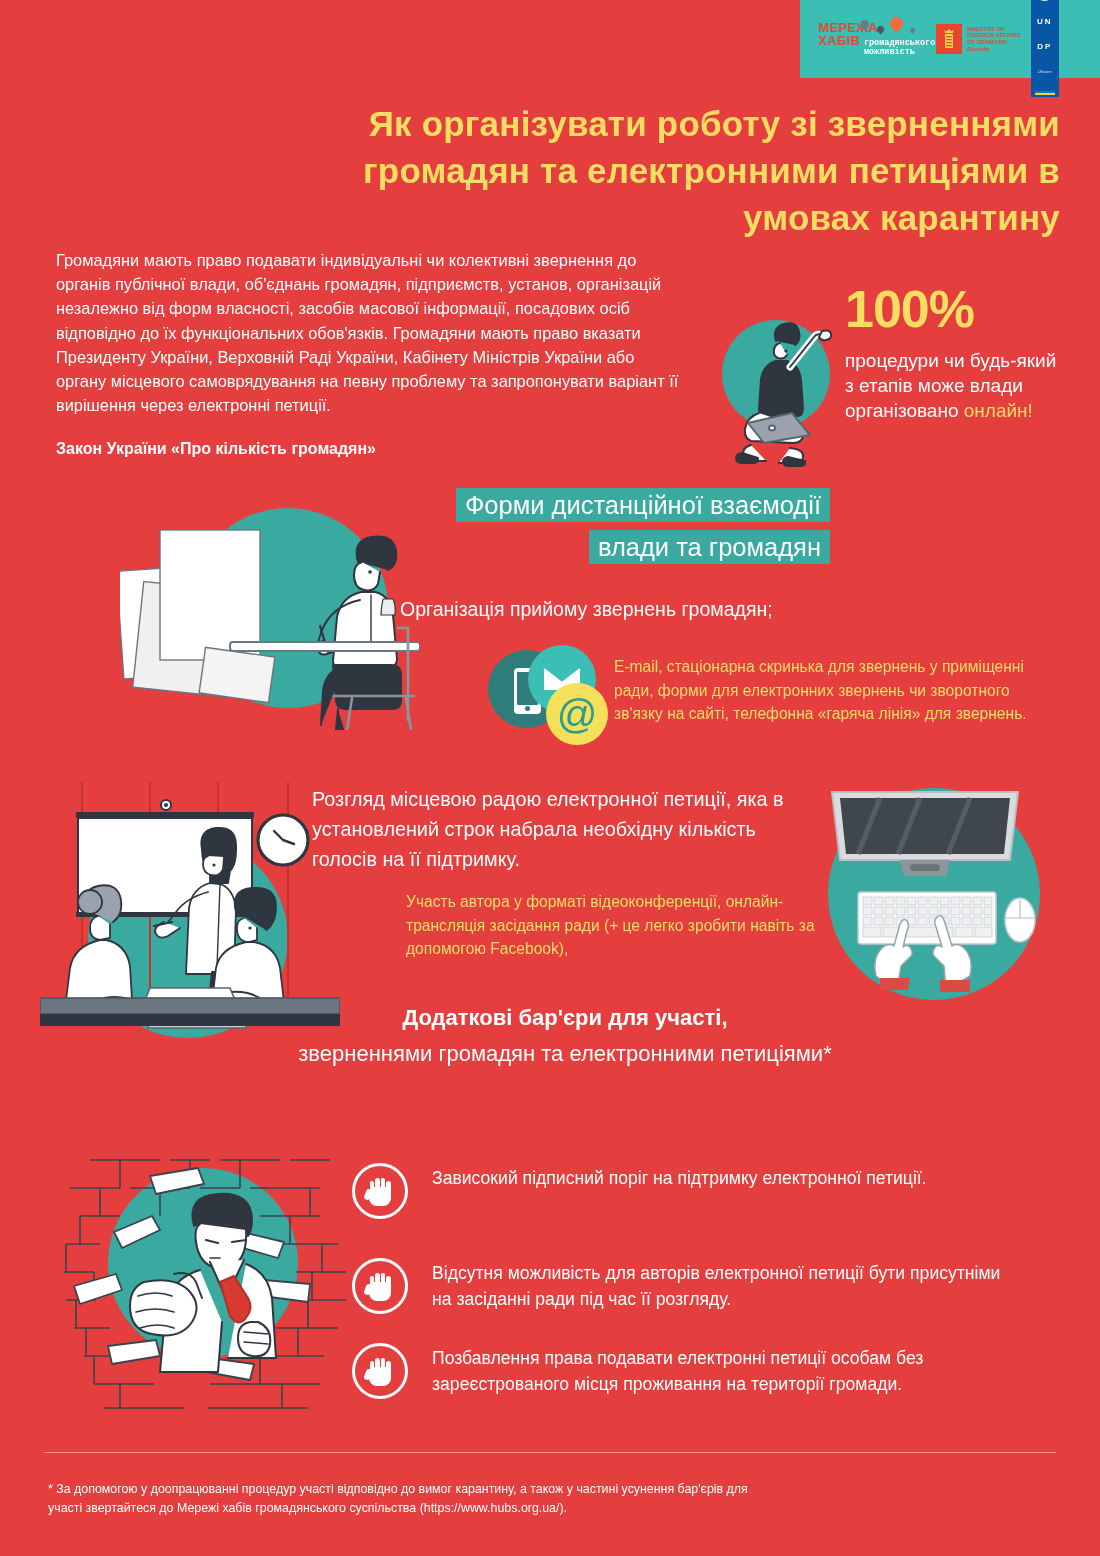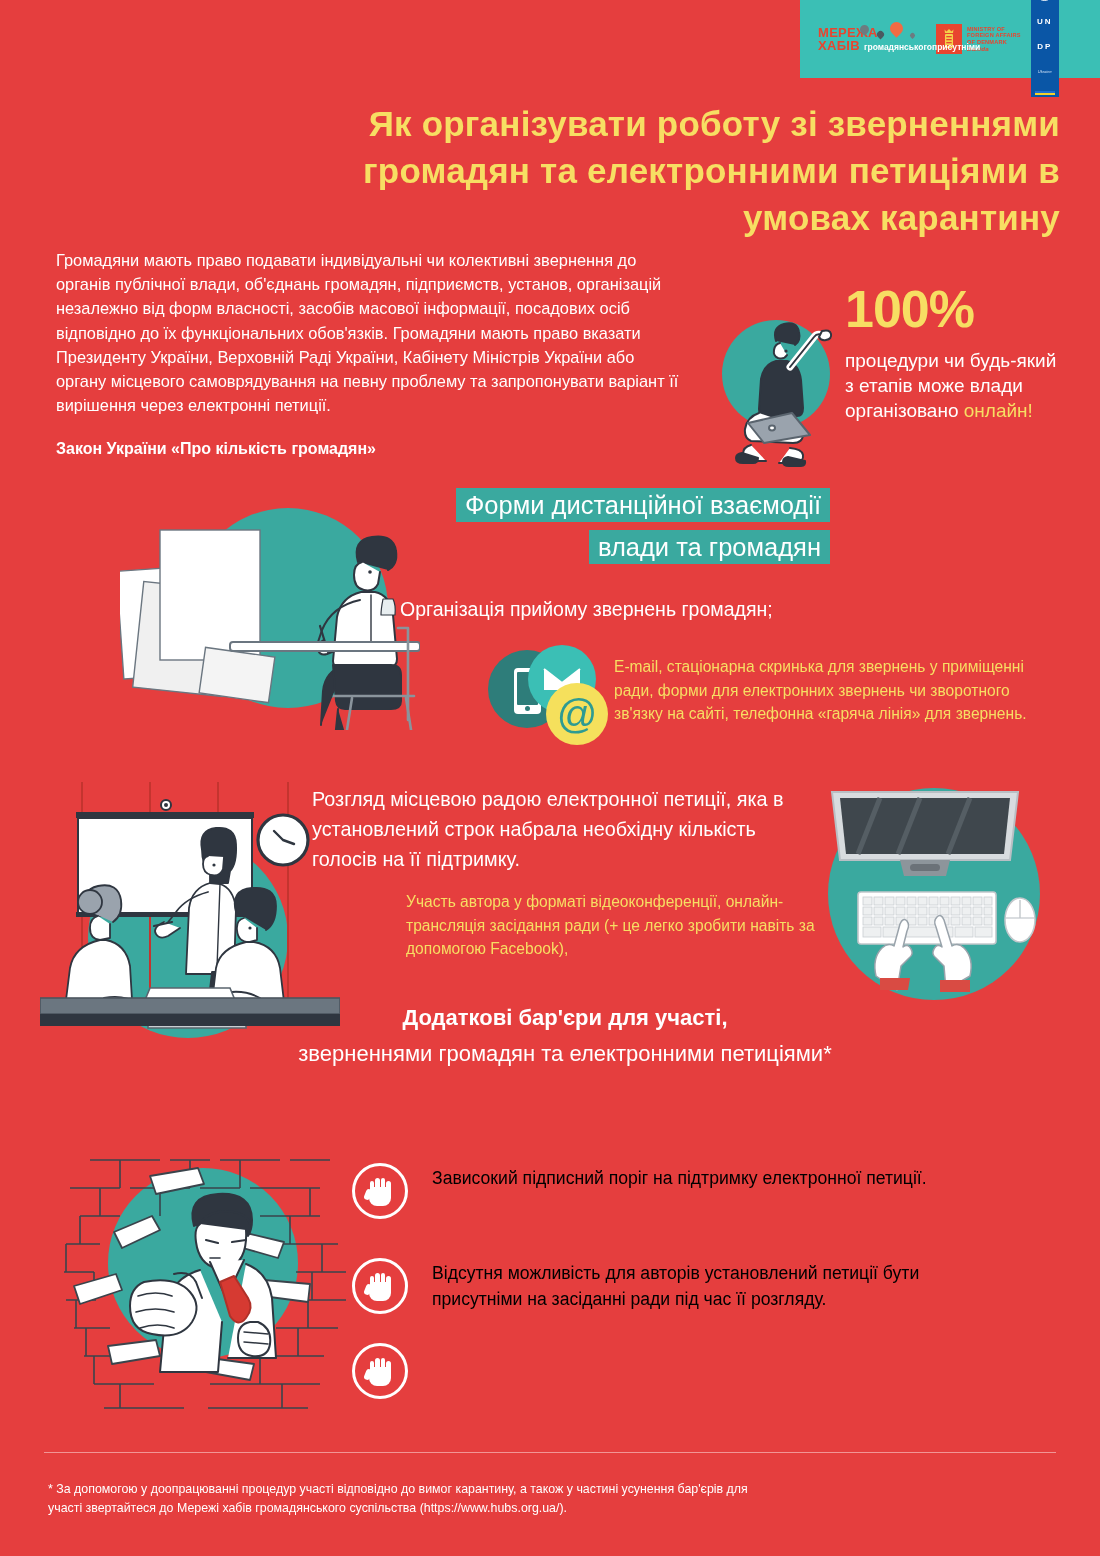--- a/index.html
+++ b/index.html
@@ -127,21 +127,21 @@
   .hand-g{ position:relative; width:26px; height:30px; }
   .hand-palm{ position:absolute; bottom:0; left:2px; width:22px; height:19px;
               background:#ffffff; border-radius:5px 5px 8px 8px; }
   .fg{ position:absolute; background:#ffffff; border-radius:2.5px 2.5px 0 0; }
   .f1{ width:4.6px; height:13px; left:2.6px; top:5px; }
   .f2{ width:4.6px; height:16px; left:8.2px; top:2px; }
   .f3{ width:4.6px; height:16px; left:13.8px; top:2px; }
   .f4{ width:4.6px; height:13px; left:19.4px; top:5px; }
   .thumb{ position:absolute; width:6px; height:11px; left:-2px; top:13px;
           background:#ffffff; border-radius:3px; transform:rotate(22deg);}
-  .b-text{ font-size:17.6px; line-height:26px; color:#000000; padding-top:2px; }
+  .b-text{ font-size:17.6px; line-height:26px; color:#ffffff; padding-top:2px; }
 
   
   .foot-rule{ position:absolute; top:1452px; left:44px; width:1012px; height:1px;
               background:rgba(255,255,255,.45); }
   .footnote{ position:absolute; top:1480px; left:48px; width:720px;
              font-size:12.4px; line-height:18.5px; color:#ffffff; }
 </style>
 </head>
 <body>
 
@@ -152,23 +152,23 @@
       <span class="pin p1"></span>
         <span class="pin p2"></span>
       <span class="pin p3"></span>
         <span class="pin p4"></span>
     </div>
     <div class="hub-line">
       <span class="hub-red">МЕРЕЖА</span>
     </div>
     <div class="hub-line">
       <span class="hub-red">ХАБІВ</span>
-      <span style="display:flex;flex-direction:row;">
+      <span style="display:flex;flex-direction:column;font-family:Liberation Mono, monospace;">
         <span class="hub-white">громадянського</span>
-        <span class="hub-white">присутніми</span>
+        <span class="hub-white">можливість</span>
       </span>
     </div>
   </div>
 
   <div class="mfa-logo">
     <div class="mfa-crest">
       <svg width="14" height="22" viewBox="0 0 14 22">
         <path d="M7 1 L9.5 3.5 L11.5 1.5 L11 5 L3 5 L2.5 1.5 L4.5 3.5 Z" fill="#F5D04A"></path>
         <rect x="3" y="6" width="8" height="14" rx="1" fill="#F5D04A"></rect>
         <rect x="4.3" y="8" width="5.4" height="1.3" fill="#E8452F"></rect>
@@ -476,30 +476,31 @@
   <div class="hand-ic">
     <div class="hand-g">
         <span class="fg f1"></span>
         <span class="fg f2"></span>
       <span class="fg f3"></span>
         <span class="fg f4"></span>
       <span class="thumb"></span>
         <span class="hand-palm"></span>
       </div>
   </div>
-  <div class="b-text">Відсутня можливість для авторів установлений петиції бути присутніми на засіданні ради під час її розгляду.</div>
+  <div class="b-text">Відсутня можливість для авторів електронної петиції бути присутніми на засіданні ради під час її розгляду.</div>
 </div>
 
 <div class="b-item b3">
   <div class="hand-ic">
     <div class="hand-g">
         <span class="fg f1"></span>
         <span class="fg f2"></span>
       <span class="fg f3"></span>
         <span class="fg f4"></span>
       <span class="thumb"></span>
         <span class="hand-palm"></span>
       </div>
   </div>
+  <div class="b-text">Позбавлення права подавати електронні петиції особам без зареєстрованого місця проживання на території громади.</div>
 </div>
 
 <div class="foot-rule"></div>
 <div class="footnote">* За допомогою у доопрацюванні процедур участі відповідно до вимог карантину, а також у частині усунення бар'єрів для участі звертайтеся до Мережі хабів громадянського суспільства (https://www.hubs.org.ua/).</div>
 
 </body></html>

